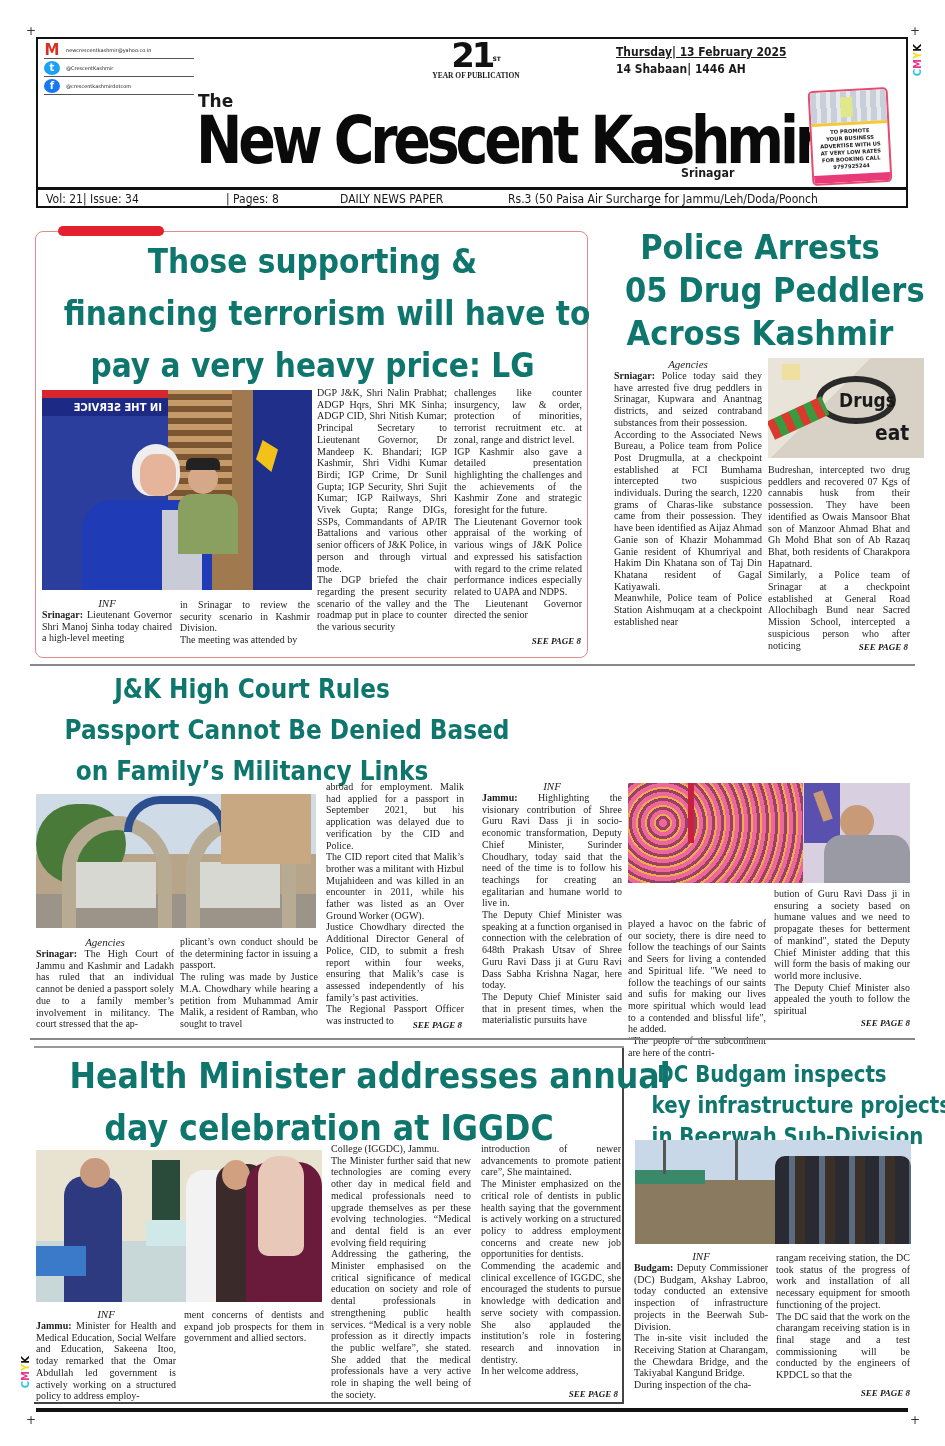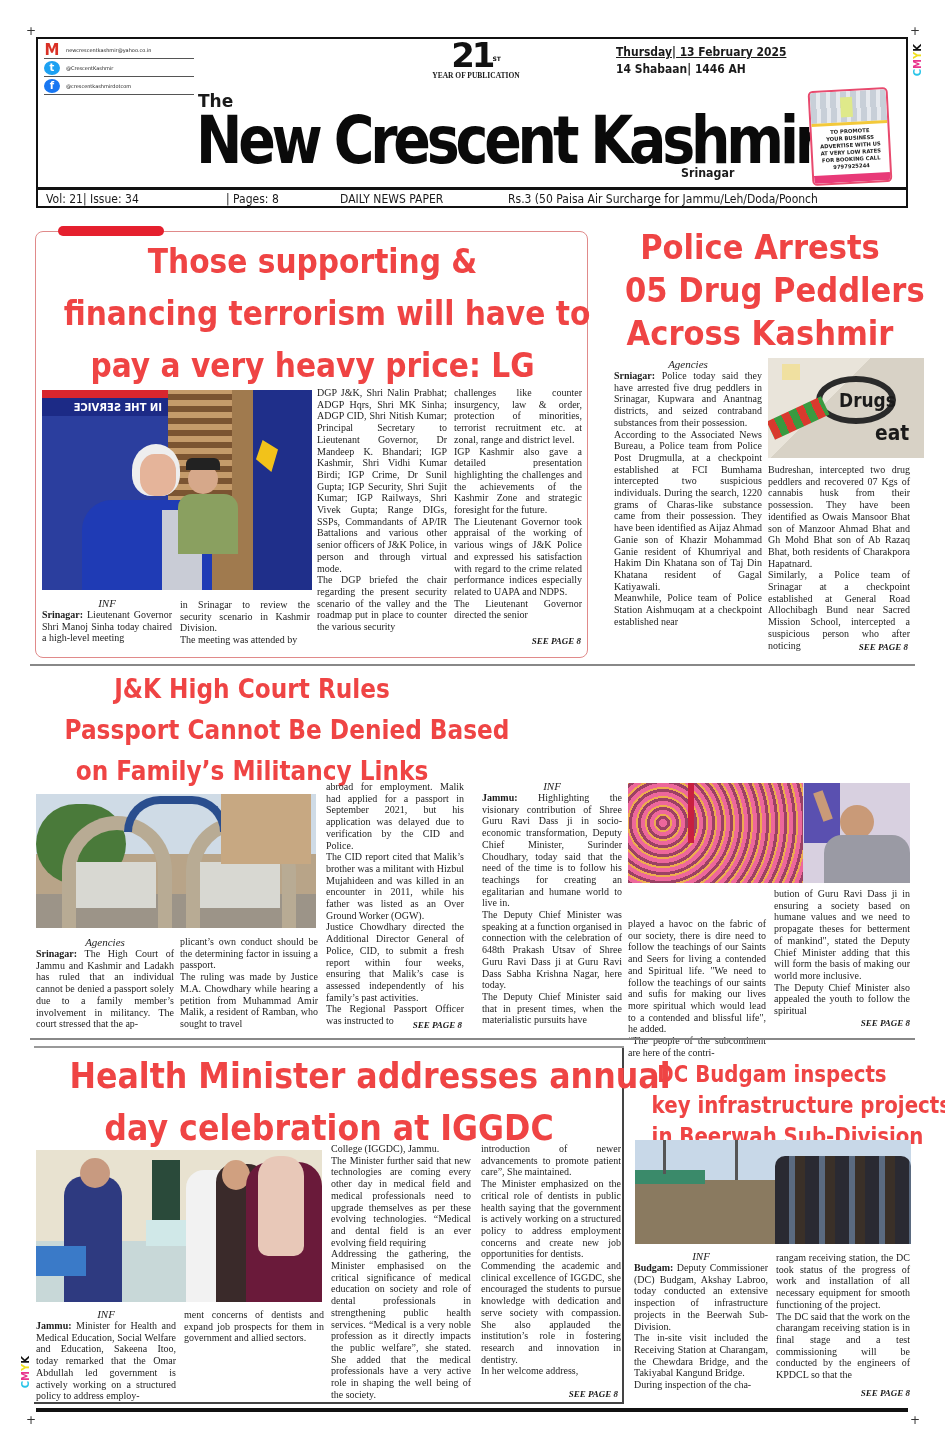--- a/index.html
+++ b/index.html
@@ -36,21 +36,21 @@
   .ad .thumb { height: 34px; background: repeating-linear-gradient(90deg, #c8cfd8 0 6px, #e6e9ee 6px 10px); border-bottom: 3px solid #f3c93a; position: relative; }
   .ad .thumb::after { content: ""; position: absolute; left: 30px; top: 6px; width: 12px; height: 20px; background: #dfe98a; }
   .ad .txt { font-family: "DejaVu Sans", sans-serif; font-weight: bold; font-size: 5.3px; line-height: 7px; text-align: center; padding-top: 3px; color: #222; }
   .ad .bar { position: absolute; left: 0; right: 0; bottom: 0; height: 8px; background: #e83a78; }
 
   .infobar { position: absolute; left: 36px; top: 187px; width: 872px; height: 21px; border: 2px solid #111; border-top: 3px solid #111; display: flex; align-items: center; font-family: "DejaVu Sans", sans-serif; font-size: 12px; transform-origin: left; }
   .infobar span { position: absolute; top: 2px; white-space: nowrap; transform: scaleX(0.9); transform-origin: left top; }
 
   
   .box { position: absolute; }
-  .hl { font-family: "DejaVu Sans", sans-serif; font-weight: bold; color: #ef4444; text-align: center; white-space: nowrap; transform-origin: center top; }
+  .hl { font-family: "DejaVu Sans", sans-serif; font-weight: bold; color: #0f766e; text-align: center; white-space: nowrap; transform-origin: center top; }
   .body { font-size: 10px; line-height: 11.7px; text-align: justify; hyphens: auto; color: #1d1d1d; }
   .body p { margin: 0; }
   .col { position: absolute; }
   .src { font-style: italic; text-align: center; font-size: 11px; line-height: 12px; }
   .dl { font-weight: bold; }
   .see { font-style: italic; font-weight: bold; text-align: right; font-size: 9px; }
   .photo { position: absolute; overflow: hidden; }
 
   .hr { position: absolute; height: 2px; background: #777; }
 </style>

